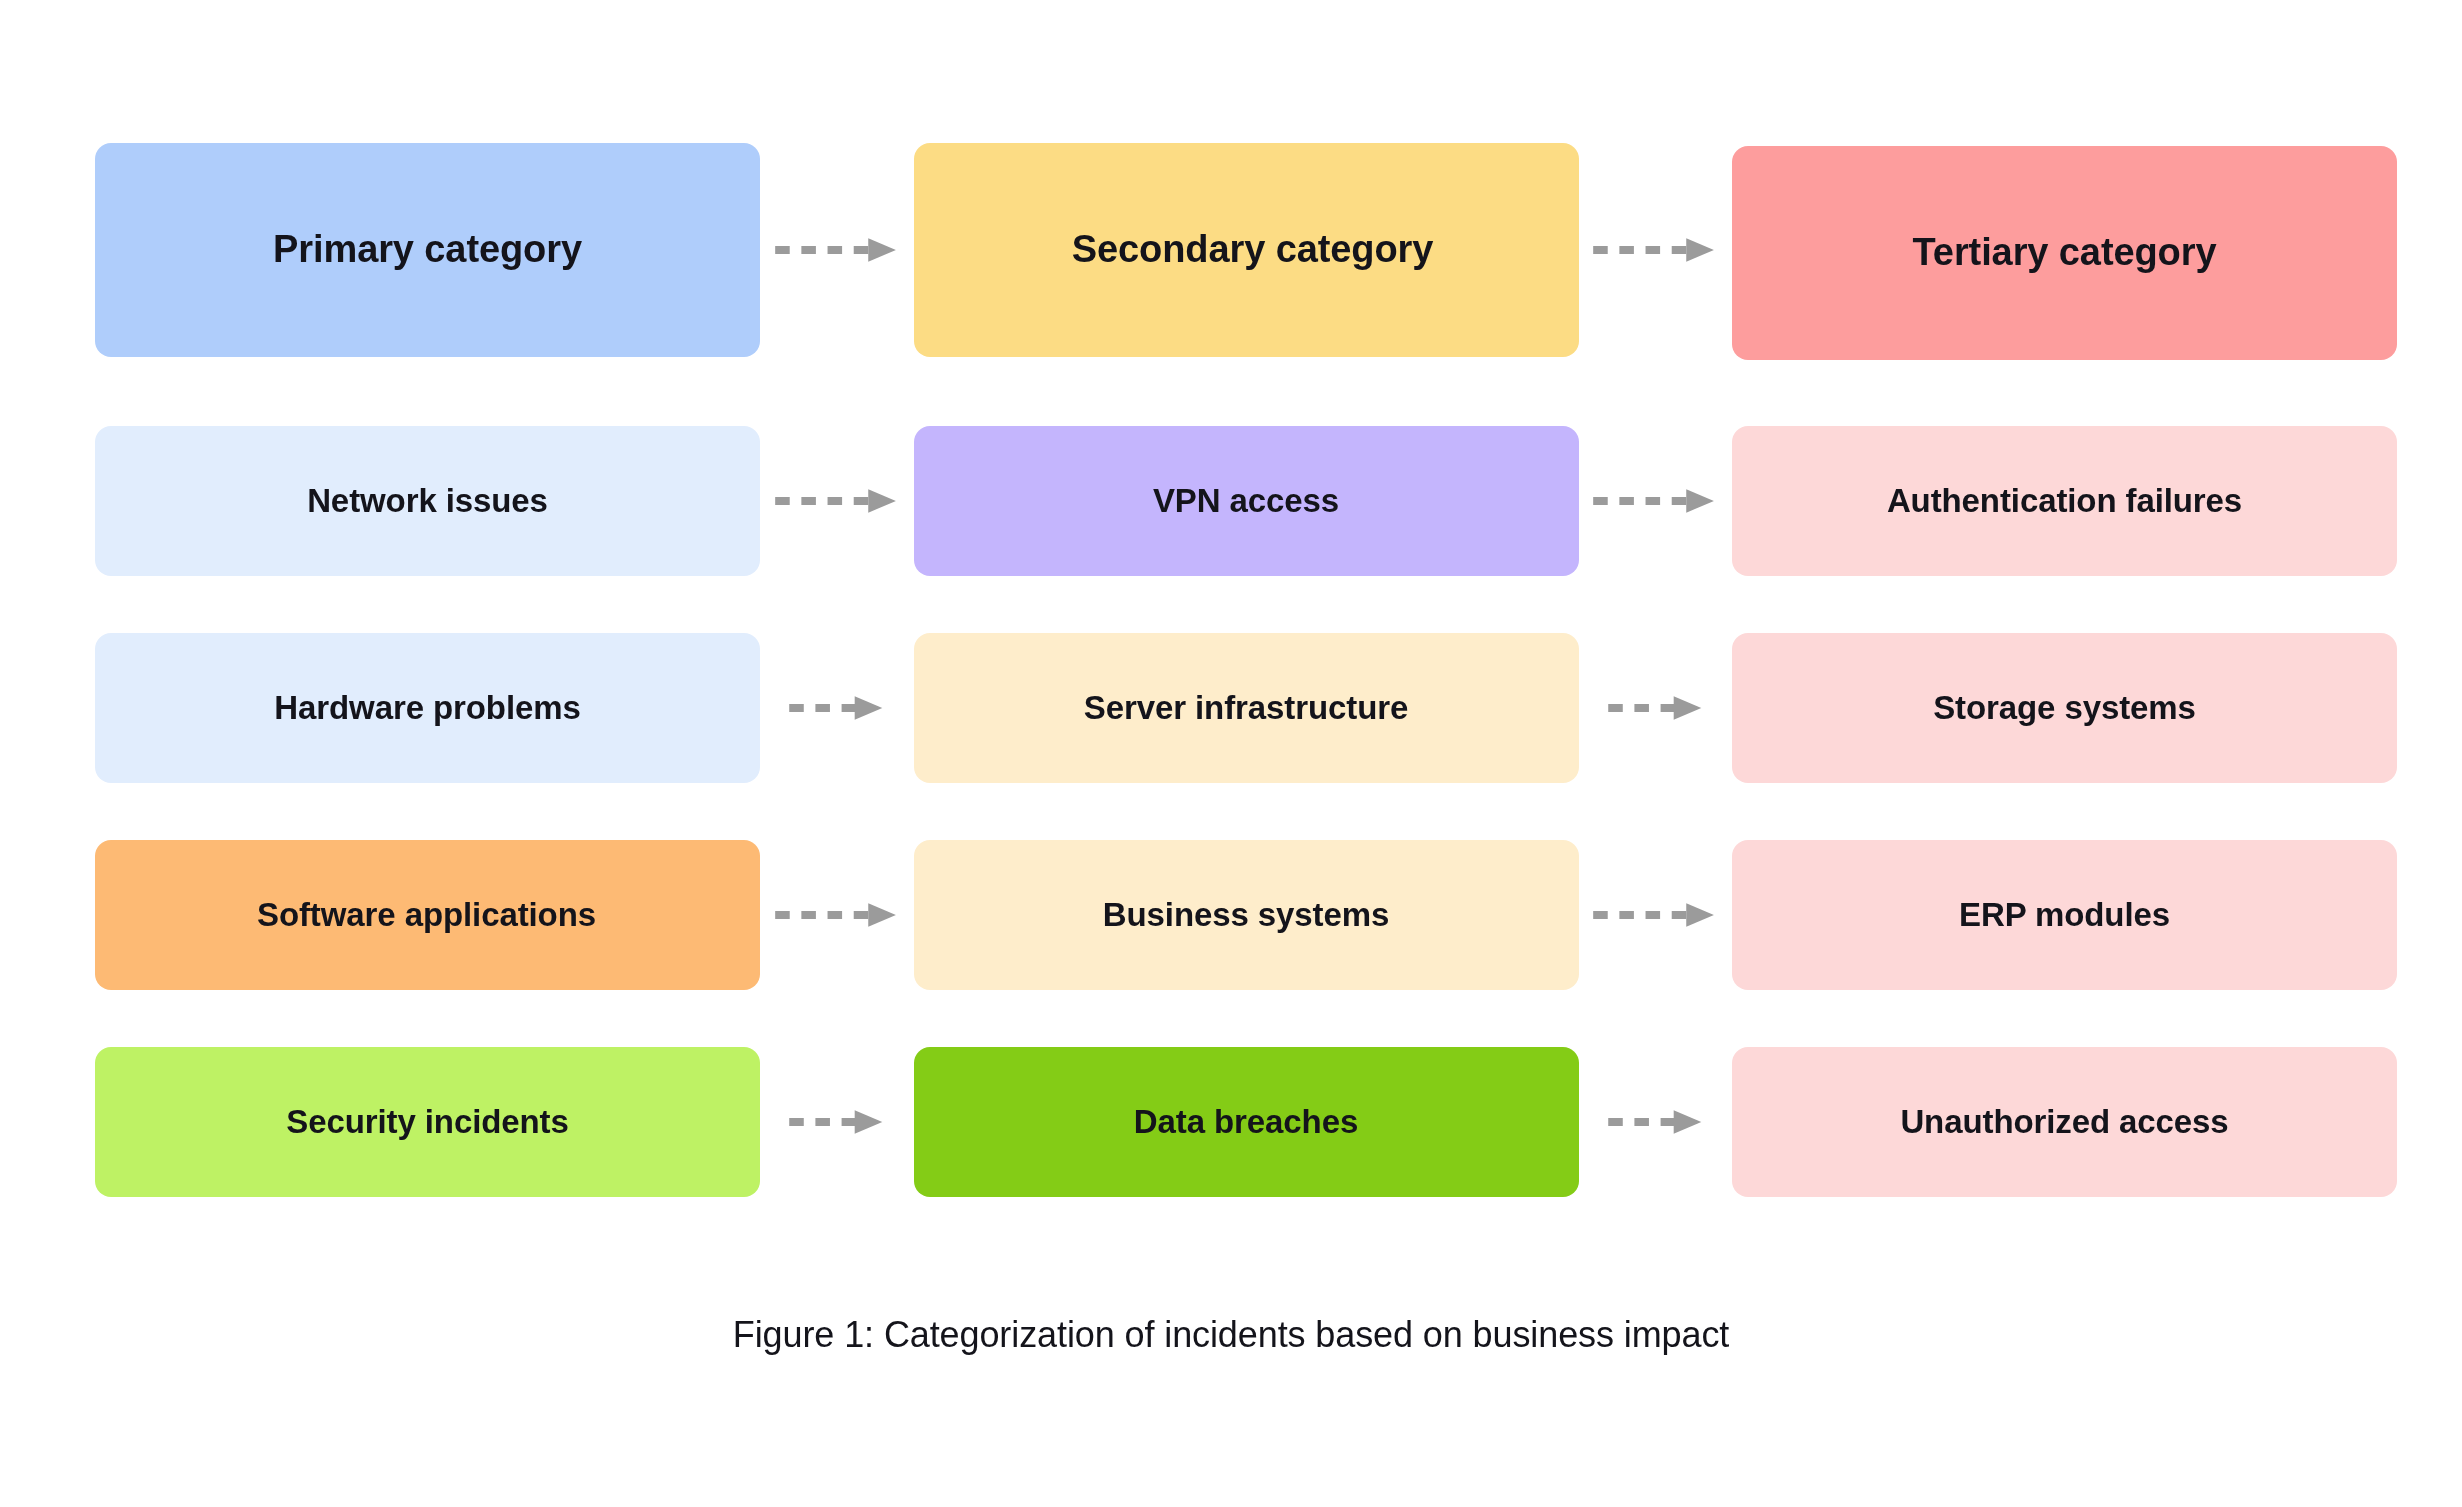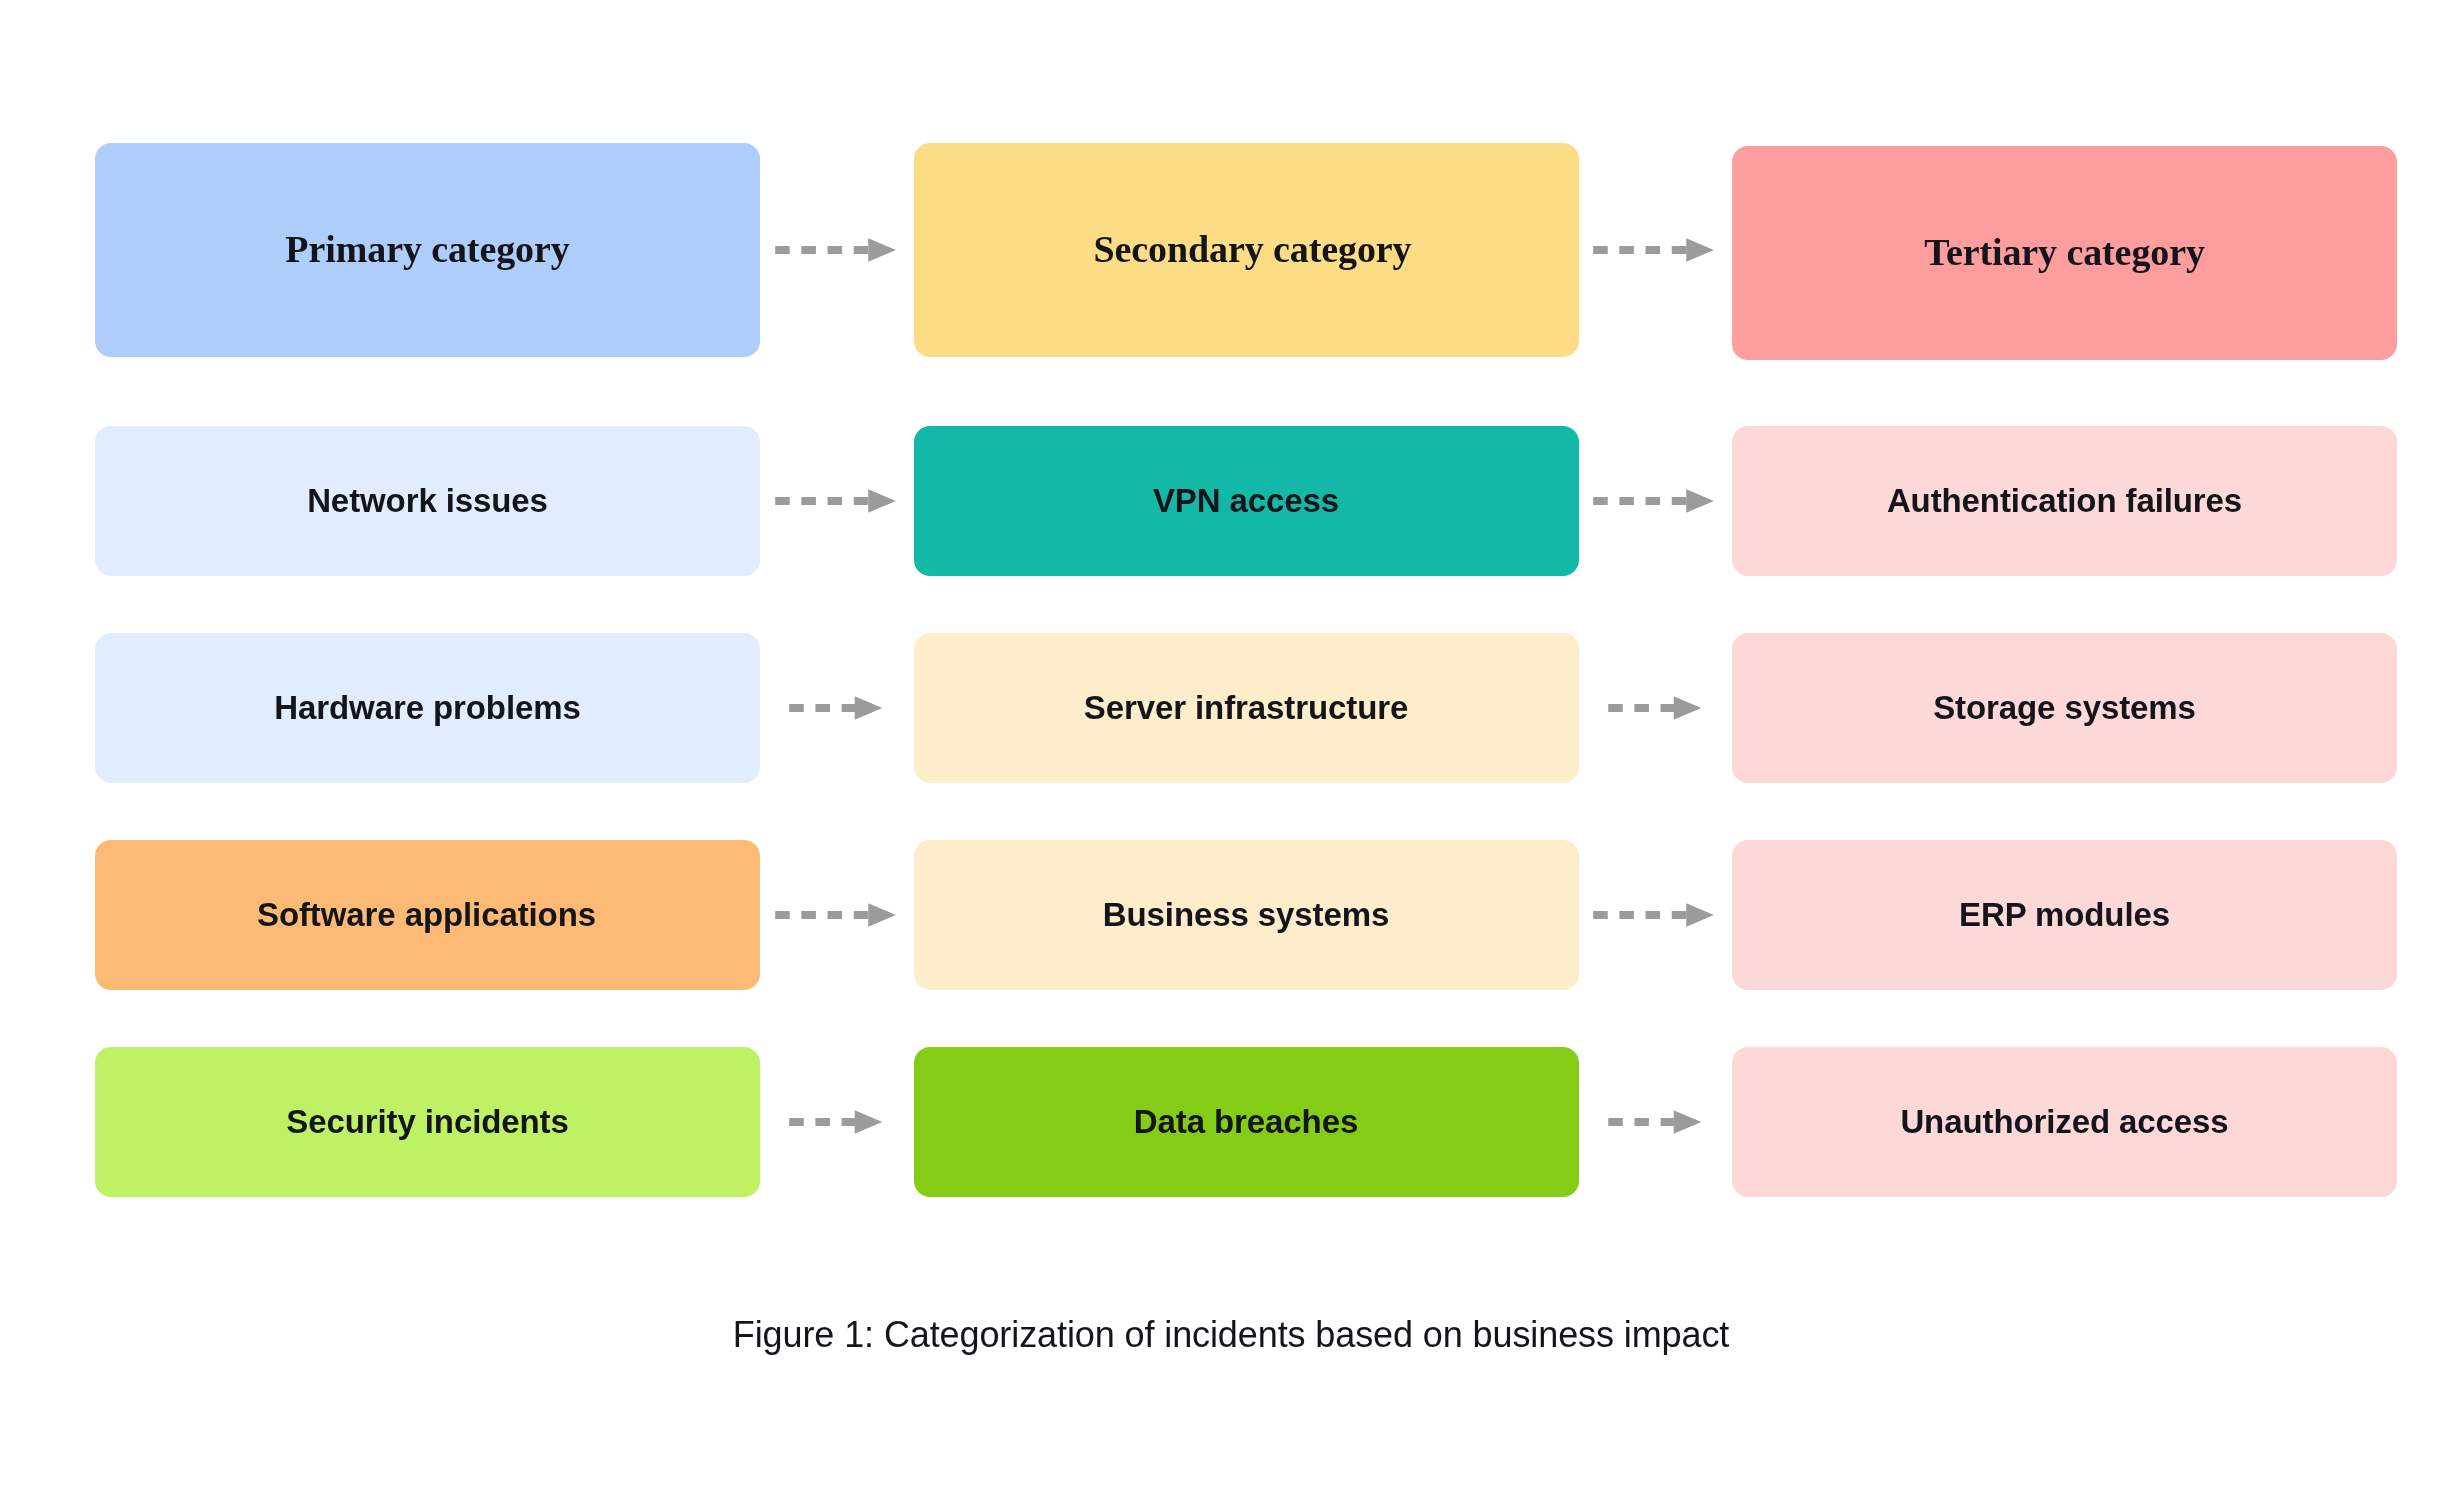--- a/index.html
+++ b/index.html
@@ -27,21 +27,21 @@
     top: 143px;
     width: 2302px;
   }
 
   .row {
     display: flex;
     align-items: center;
     width: 100%;
   }
 
-  .row.header-row { height: 214px; font-family: Liberation Serif, serif; }
+  .row.header-row { height: 214px; }
   .row.body-row   { height: 150px; }
 
   .row-gap-lg { height: 69px; }
   .row-gap    { height: 57px; }
 
   .node {
     width: 665px;
     flex: 0 0 665px;
     border-radius: 16px;
     display: flex;
@@ -134,21 +134,21 @@
         <span>Network issues</span>
       </div>
 
       <div class="connector">
         <svg width="124" height="32" viewBox="0 0 170 44" aria-hidden="true">
           <line x1="0" y1="22" x2="132" y2="22" stroke="#9b9b9b" stroke-width="11" stroke-dasharray="20 16" stroke-linecap="butt"></line>
           <polygon points="128,6 166,22 128,38" fill="#9b9b9b"></polygon>
         </svg>
       </div>
 
-      <div class="node cell" style="background:#14b8a6;">
+      <div class="node cell" style="background:#c4b5fd;">
         <span>VPN access</span>
       </div>
 
       <div class="connector">
         <svg width="124" height="32" viewBox="0 0 170 44" aria-hidden="true">
           <line x1="0" y1="22" x2="132" y2="22" stroke="#9b9b9b" stroke-width="11" stroke-dasharray="20 16" stroke-linecap="butt"></line>
           <polygon points="128,6 166,22 128,38" fill="#9b9b9b"></polygon>
         </svg>
       </div>
 

